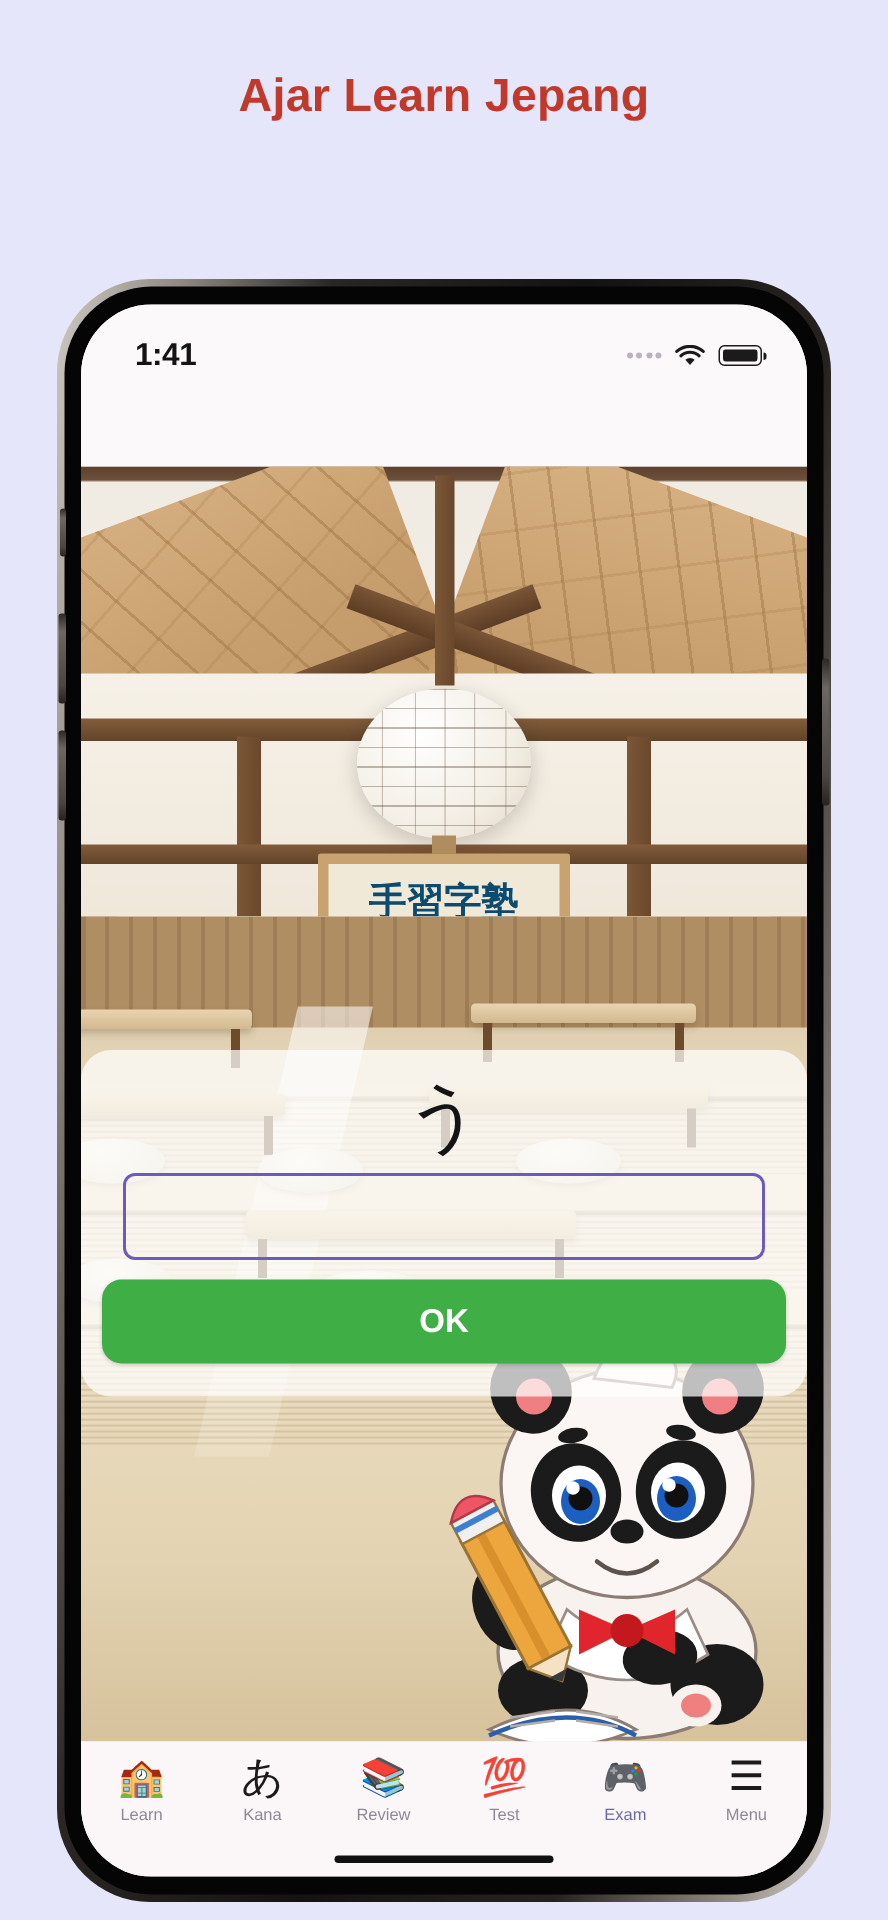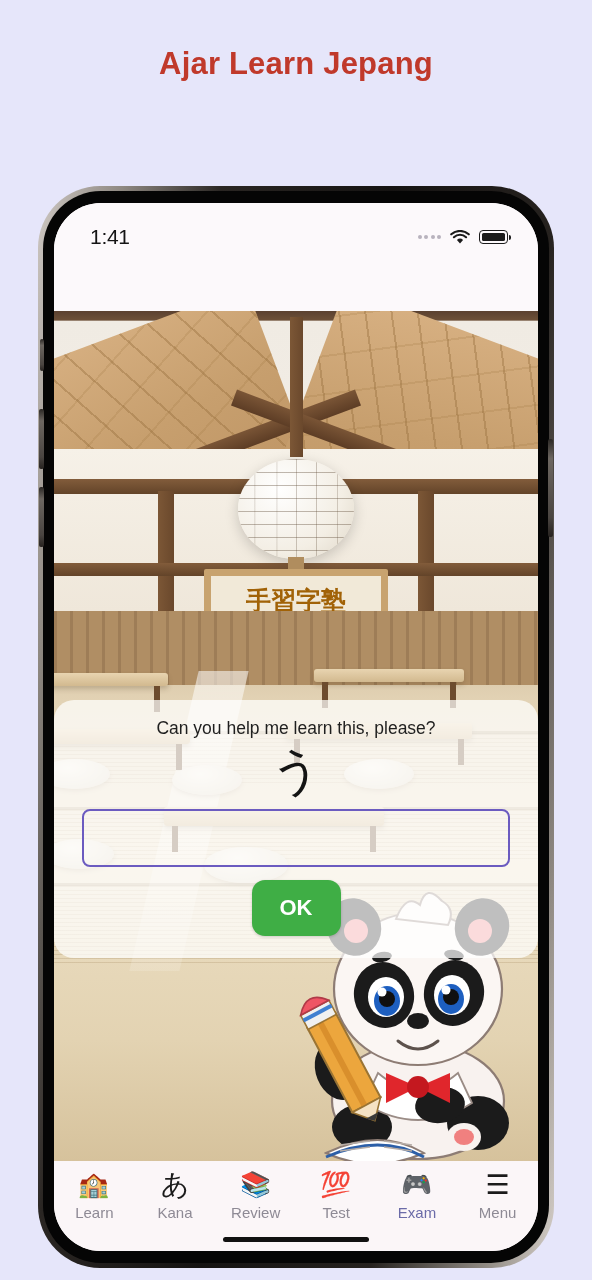--- a/index.html
+++ b/index.html
@@ -66,21 +66,21 @@
   .btn-power  { right: -4px; top: 248px; width: 5px; height: 98px; }
 
   
   .statusbar {
     position: absolute; top: 0; left: 0; right: 0; height: 54px;
     z-index: 40;
     display: flex; align-items: center; justify-content: space-between;
     padding: 14px 30px 0 36px;
     background: #FCF9FB;
   }
-  .status-time { font-size: 21px; font-weight: normal; color: #141414; letter-spacing: -0.3px; }
+  .status-time { font-size: 21px; font-weight: bold; color: #141414; letter-spacing: -0.3px; }
   .status-right { display: flex; align-items: center; gap: 9px; }
   .sig-dots { display: flex; gap: 2.5px; align-items: flex-end; }
   .sig-dots i { display:block; width: 4px; height: 4px; border-radius: 50%; background: #b8b3bd; }
   .wifi-ico svg { display: block; }
   .batt {
     width: 29px; height: 14px; border: 1.8px solid #1b1b1b; border-radius: 4px;
     position: relative; padding: 1.6px;
   }
   .batt::after {
     content:""; position:absolute; right:-4px; top:4px; width:2.5px; height:5px;
@@ -158,24 +158,24 @@
       radial-gradient(ellipse 58px 50px at 50% 50%, rgba(0,0,0,0) 62%, rgba(0,0,0,0) 100%),
       linear-gradient(90deg, rgba(0,0,0,0) 14%, rgba(90,70,50,.34) 14.6%, rgba(0,0,0,0) 15.2%),
       linear-gradient(90deg, rgba(0,0,0,0) 33%, rgba(90,70,50,.34) 33.6%, rgba(0,0,0,0) 34.2%),
       linear-gradient(90deg, rgba(0,0,0,0) 50%, rgba(90,70,50,.40) 50.6%, rgba(0,0,0,0) 51.2%),
       linear-gradient(90deg, rgba(0,0,0,0) 67%, rgba(90,70,50,.34) 67.6%, rgba(0,0,0,0) 68.2%),
       linear-gradient(90deg, rgba(0,0,0,0) 85%, rgba(90,70,50,.34) 85.6%, rgba(0,0,0,0) 86.2%);
   }
   .lantern-cap { position:absolute; left:50%; transform:translateX(-50%); top: 246px; width:16px; height:12px; background:#b08d5e; }
   .plaque {
     position:absolute; left: 50%; transform: translateX(-50%); top: 258px;
-    width: 184px; height: 62px; background: #f1e9d8;
+    width: 168px; height: 62px; background: #f1e9d8;
     border: 7px solid #c8a36f; border-radius: 2px;
     display:flex; align-items:center; justify-content:center; gap:9px;
-    font-family: Liberation Serif, serif; font-size: 25px; color:#a16207; font-weight:bold;
+    font-family: Liberation Serif, serif; font-size: 25px; color:#0c4a6e; font-weight:bold;
     overflow:hidden;
   }
 
   
   .scene-bottom {
     position:absolute; top: 300px; left:0; right:0; bottom:0; overflow:hidden;
     background: linear-gradient(180deg,#cbb596 0%,#e2d2b4 16%,#ecdfc4 44%,#e3d3b2 78%,#d6c29c 100%);
   }
   .back-wall {
     position:absolute; top:0; left:0; right:0; height: 74px;
@@ -230,21 +230,21 @@
     height: 58px;
   }
   .answer-input {
     display:block; width: 428px; height: 58px; margin: 6px auto 0;
     border: 2.5px solid #6B5BC0; border-radius: 8px;
     background: transparent; outline: none;
     font-size: 19px; color:#1f1f1f; padding: 0 12px;
     font-family: "Liberation Sans", sans-serif;
   }
   .dialog-actions {
-    display:flex; justify-content:center; gap: 14px; margin-top: 13px;
+    display:flex; justify-content:center; gap: 14px; margin-top: 13px; flex-direction: column;
   }
   .btn {
     border: none; border-radius: 13px; cursor: pointer;
     background: #3FAE45; color: #ffffff;
     font-size: 22px; font-weight: bold;
     font-family: "Liberation Sans", sans-serif;
     height: 56px; padding: 0 28px;
     box-shadow: 0 1px 3px rgba(0,0,0,.18);
   }
   .btn.ok { min-width: 84px; }
@@ -254,21 +254,21 @@
     position:absolute; left:0; right:0; bottom: 0; height: 90px;
     background: #FBF6F8;
     display:flex; align-items:flex-start; justify-content:space-around;
     padding-top: 9px;
     z-index: 40;
   }
   .tab { width: 78px; text-align:center; cursor:pointer; }
   .tab-ico { font-size: 25px; line-height: 30px; height: 30px; font-family:"DejaVu Sans", sans-serif; }
   .tab-ico.kana { font-size: 28px; color:#1b1b1b; }
   .tab-ico.menu { font-size: 27px; color:#1b1b1b; }
-  .tab-lbl { font-size: 15px; color: #8e8a95; margin-top: 4px; }
+  .tab-lbl { font-size: 11px; color: #8e8a95; margin-top: 4px; }
   .tab.active .tab-lbl { color: #6B6BA8; }
 
   .home-indicator {
     position:absolute; bottom: 9px; left: 50%; transform: translateX(-50%);
     width: 146px; height: 5px; border-radius: 3px; background: #111;
     z-index: 50;
   }
 </style>
 </head>
 <body>
@@ -408,21 +408,20 @@
               <rect x="30" y="136" width="32" height="16" fill="#f0f0f0" stroke="#9a7434" stroke-width="1.6"></rect>
               <rect x="30" y="140" width="32" height="4" fill="#3f7fd0"></rect>
               <path d="M30 136 q16 -20 32 0 Z" fill="#ef5564" stroke="#b03a48" stroke-width="1.6"></path>
               <path d="M30 246 l16 18 l16 -18 Z" fill="#f5e2c4" stroke="#9a7434" stroke-width="1.6"></path>
               <path d="M39 258 l7 6 l7 -6 Z" fill="#3a3a3a"></path>
             </g>
           </svg>
         </div>
 
         <div class="dialog">
-          <div class="dialog-prompt">Can you help me learn this, please?</div>
           <div class="dialog-char">う</div>
           <input class="answer-input" type="text" placeholder="" style="">
           <div class="dialog-actions">
             <button class="btn ok">OK</button>
           </div>
         </div>
 
       </div>
 
       <div class="tabbar">

